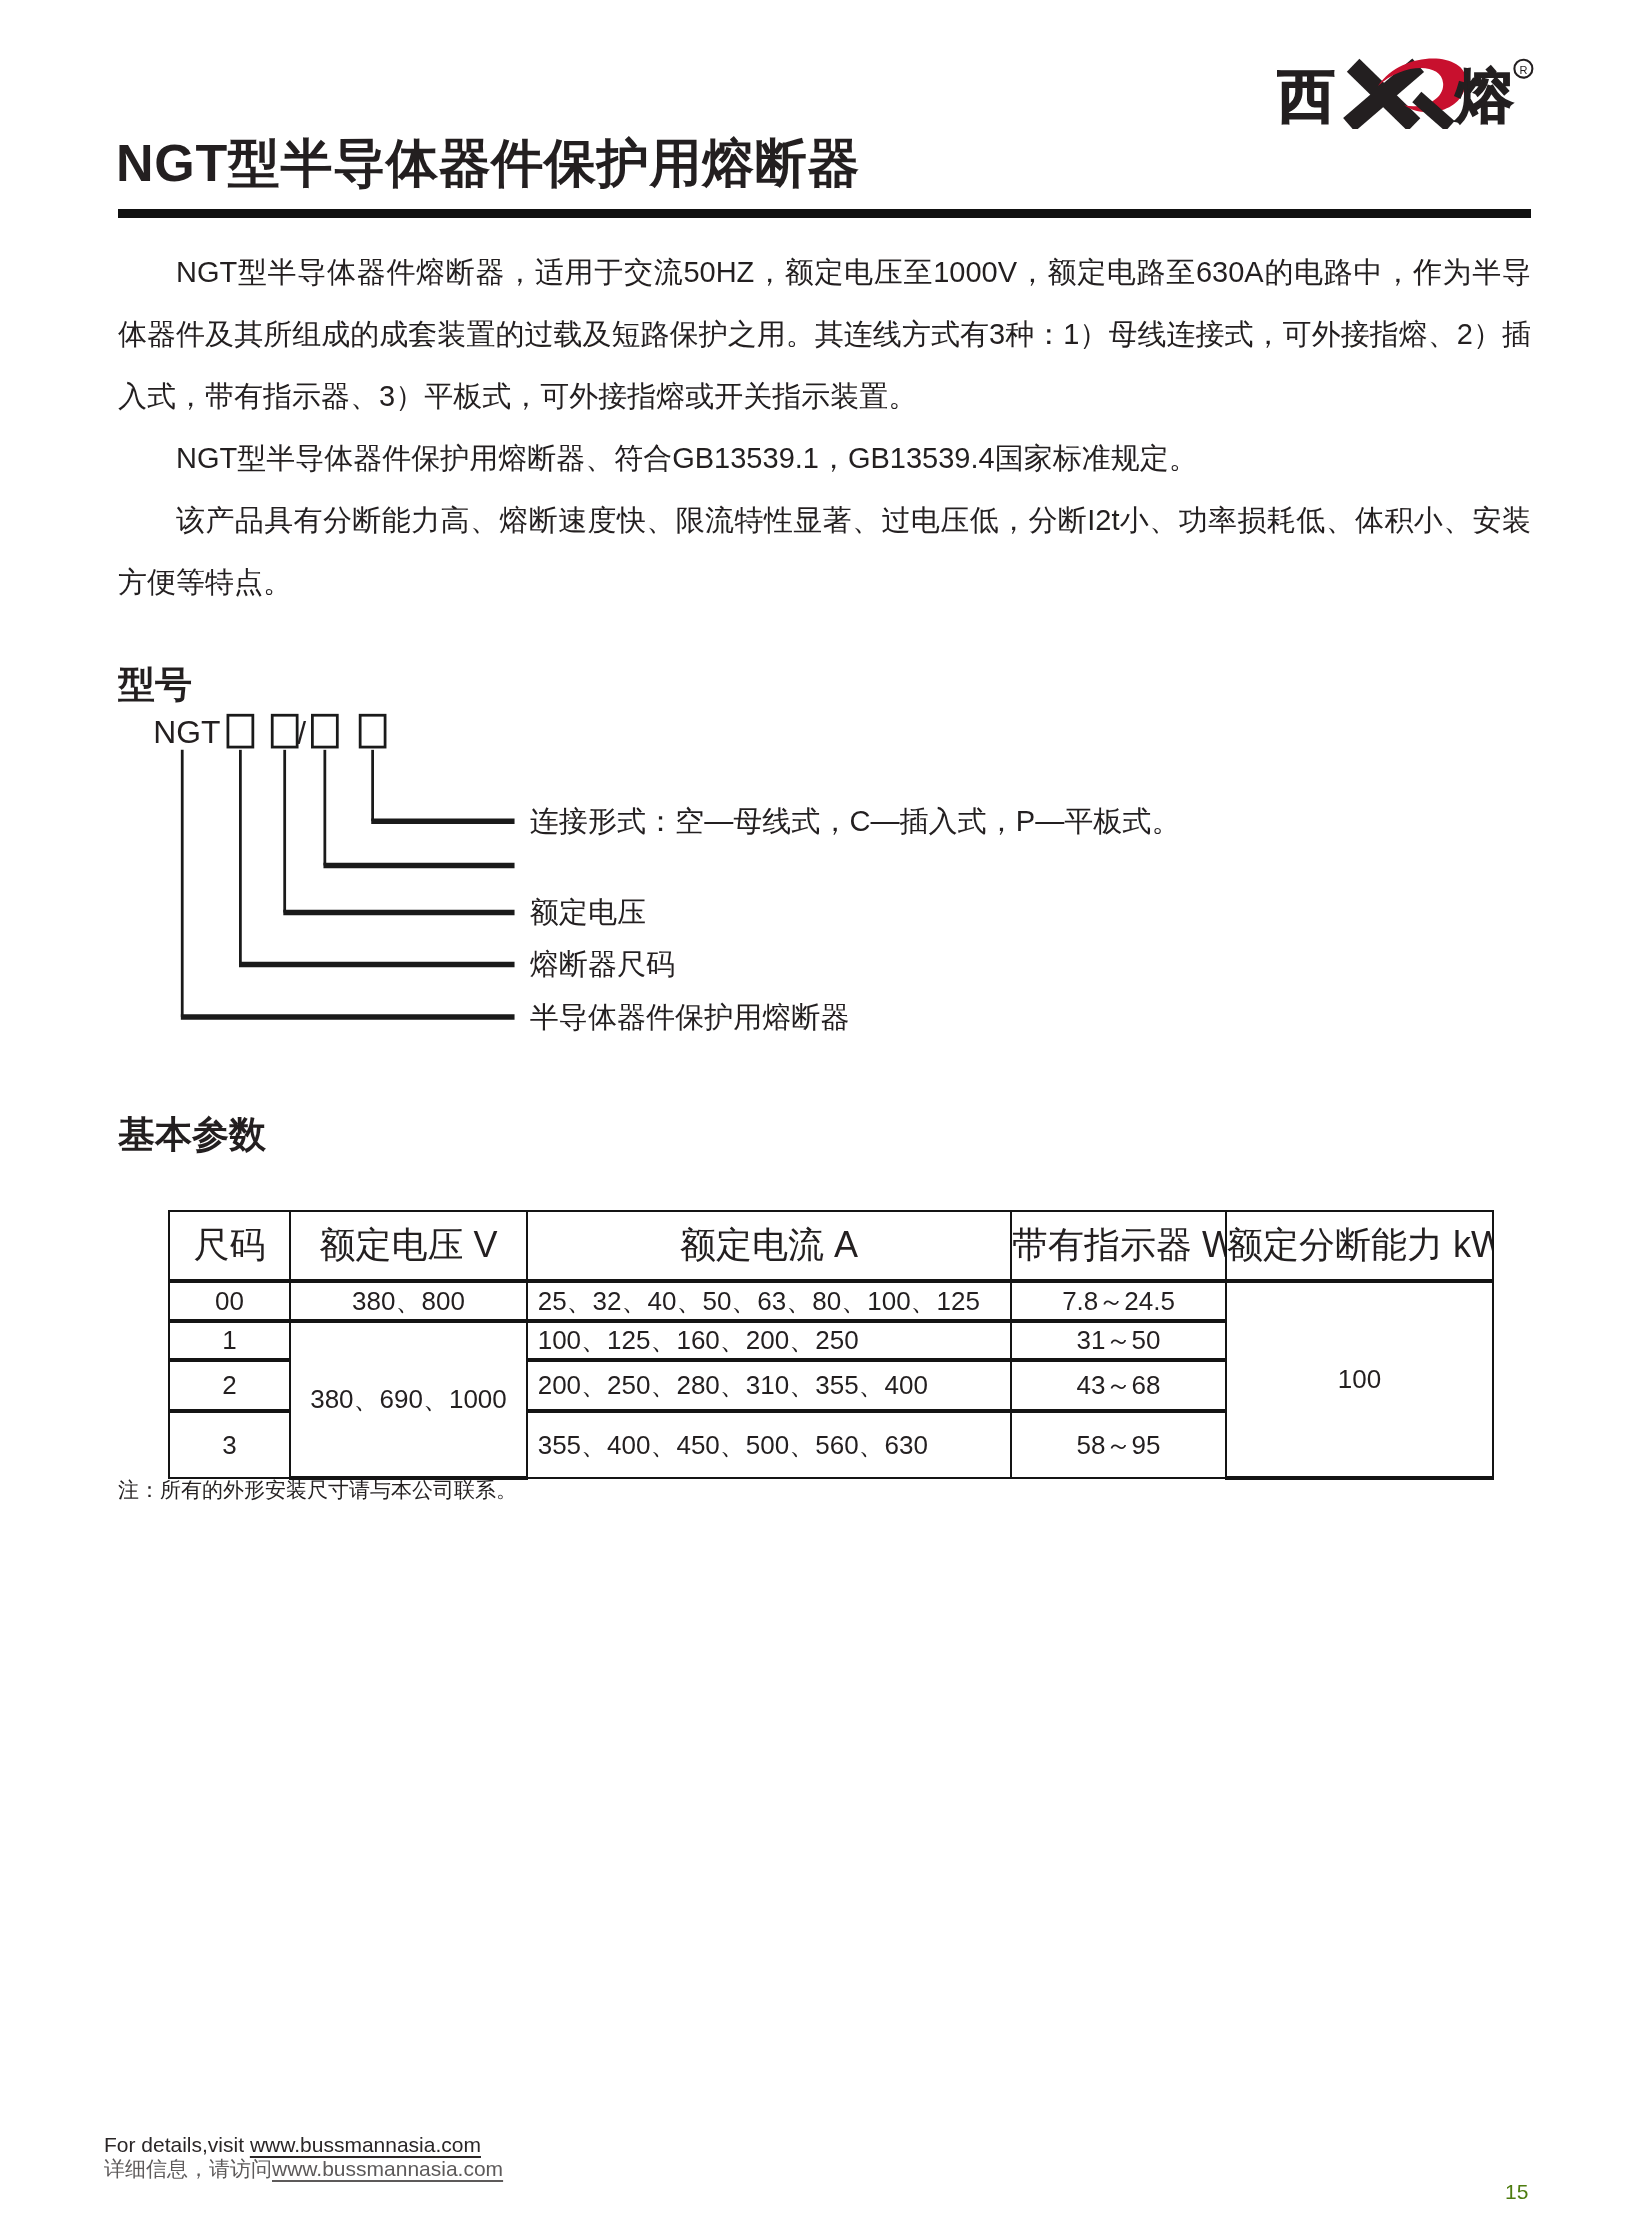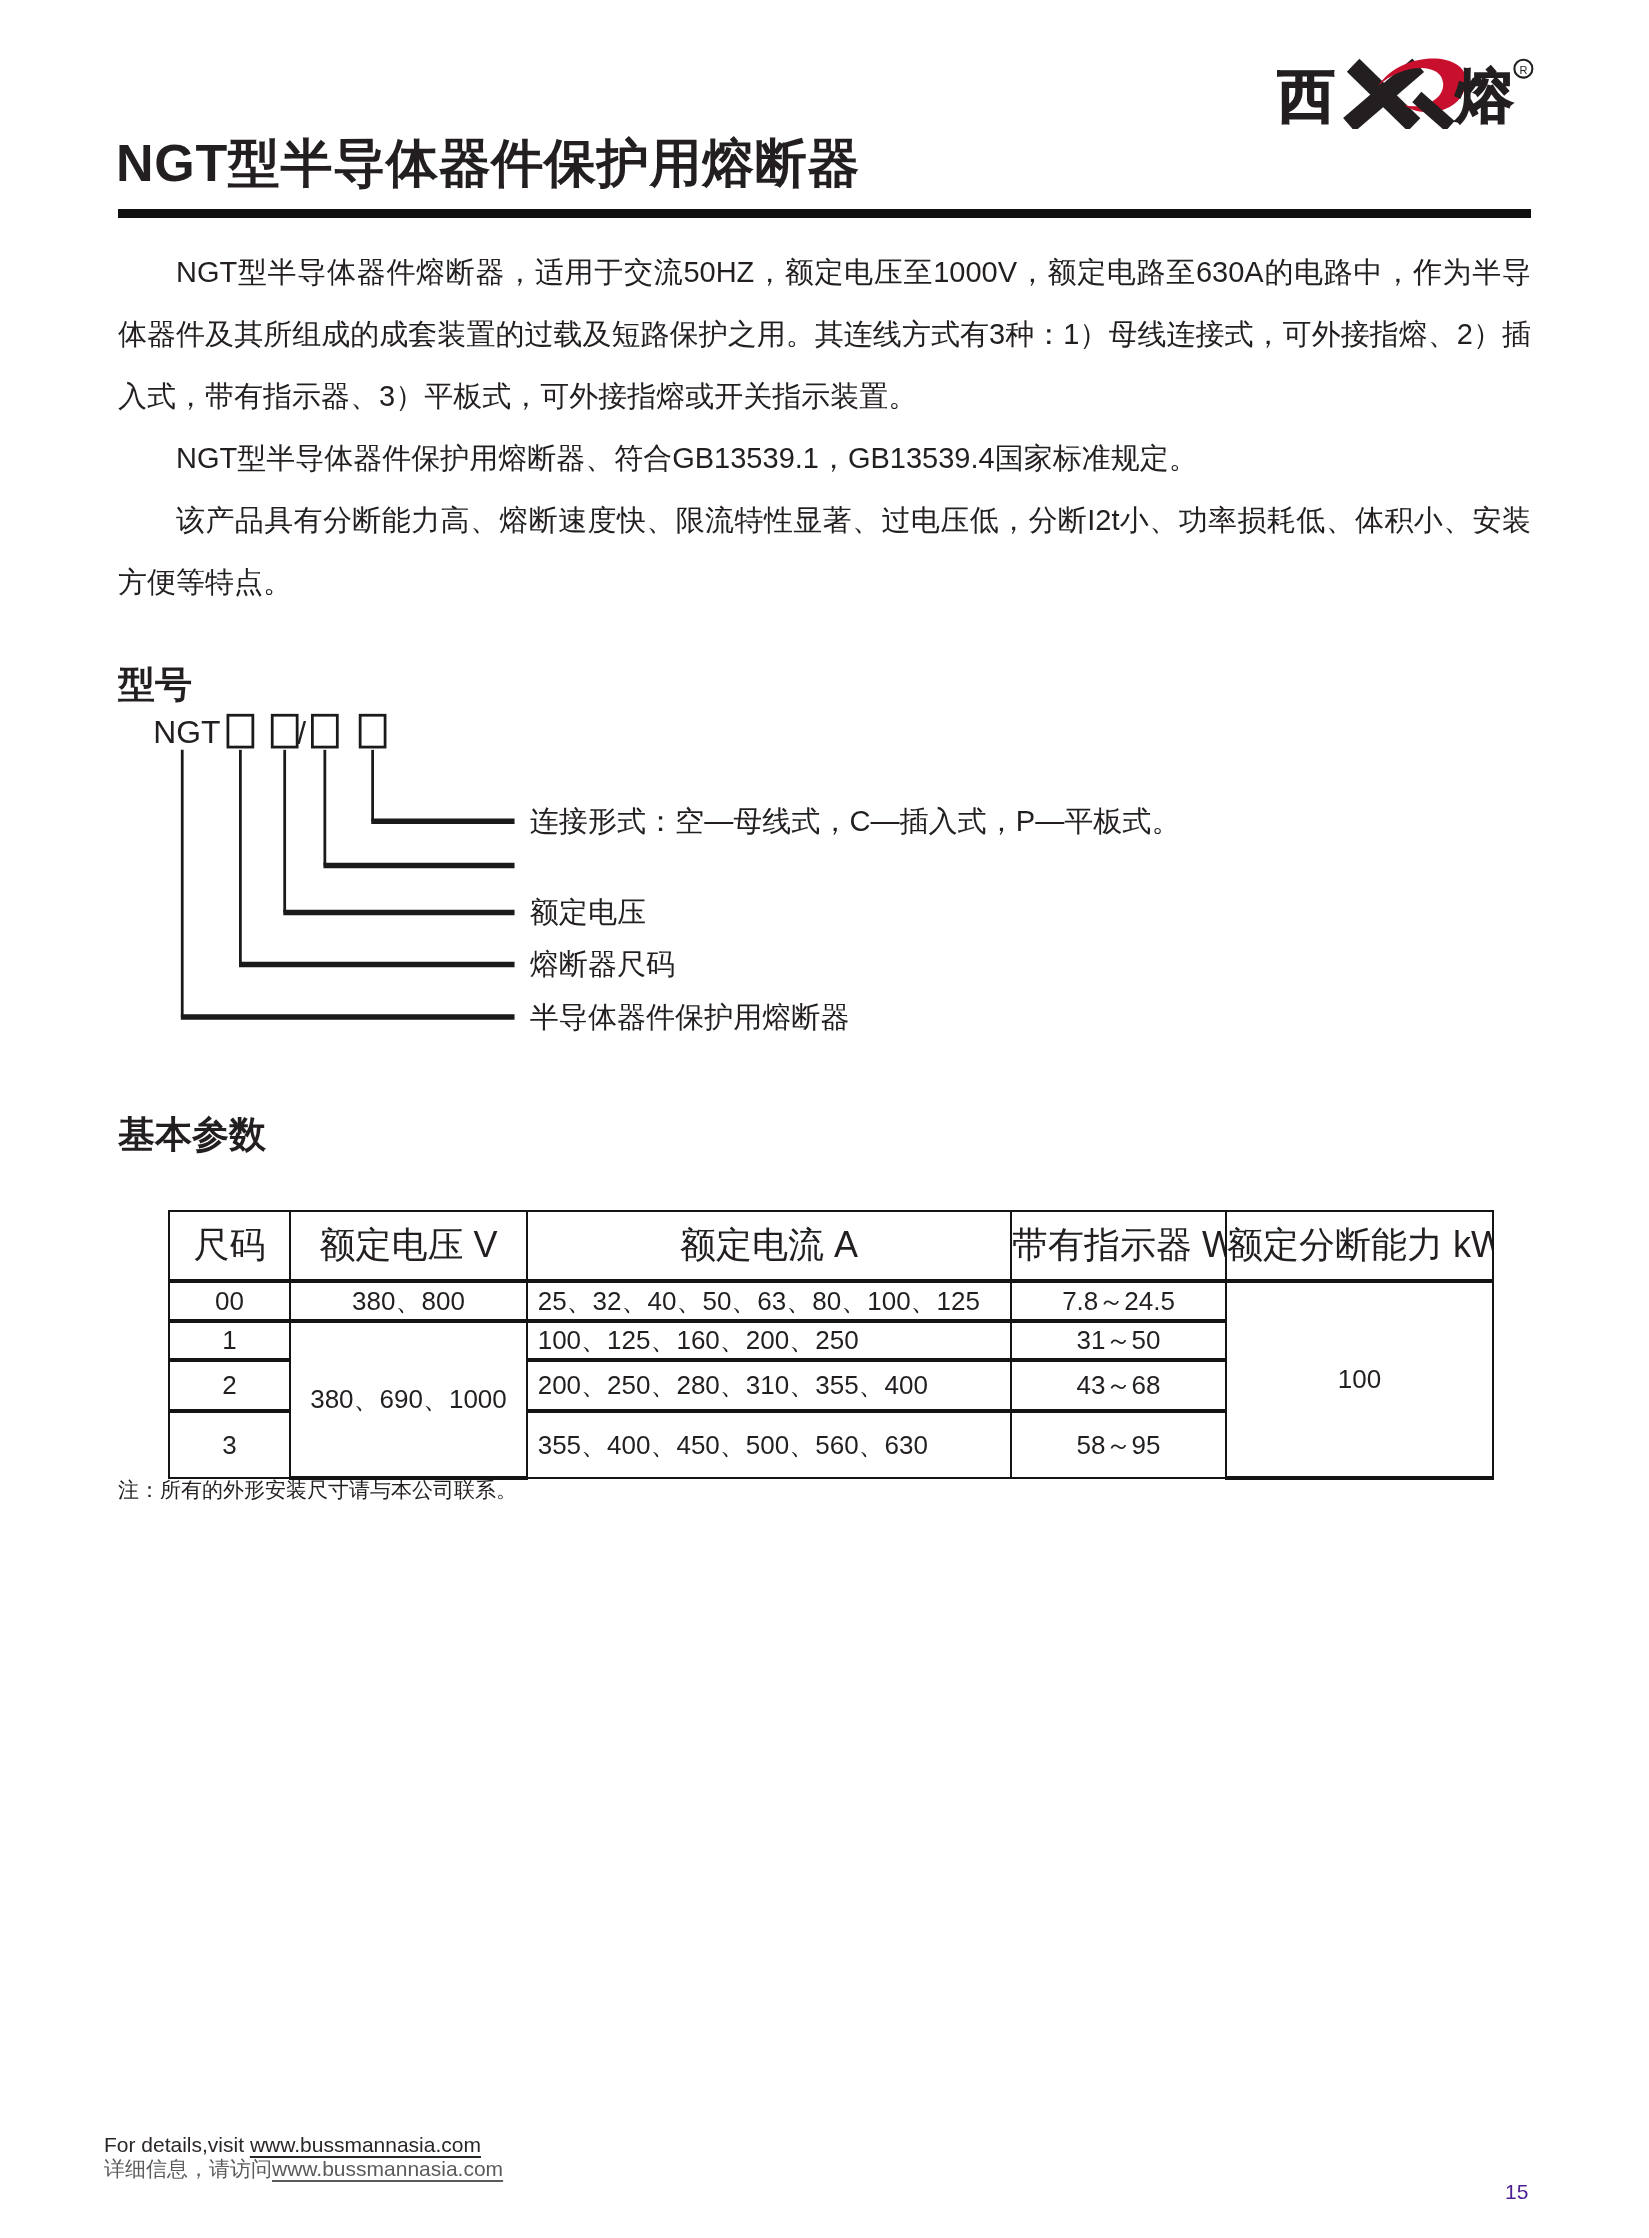--- a/index.html
+++ b/index.html
@@ -46,21 +46,21 @@
   .params-table td.cur{text-align:left;padding-left:9.7px;}
   .params-table tr.rdiv td{border-bottom:4.2px solid #141414;}
   .r00 td{height:36px;} .r1 td{height:29px;} .r2 td{height:47px;} .r3 td{height:64px;}
   
   .note{left:118px;top:1476px;margin:0;font-size:21px;white-space:nowrap;}
   
   .footer{left:104px;top:2133px;font-size:21px;line-height:24px;}
   .footer .l1{color:#2a2627;}
   .footer .l2{color:#5d5a5a;}
   .footer .url{text-decoration:underline;text-underline-offset:3.5px;}
-  .page-num{left:1505px;top:2180px;font-size:21px;color:#4c1d95;}
+  .page-num{left:1505px;top:2180px;font-size:21px;color:#4d7c0f;}
 </style>
 </head>
 <body>
 
 <div class="page">
 
   <svg class="logo-svg" viewBox="0 0 380 108" aria-hidden="true">
     <text x="0" y="90" font-size="84" class="logo-cjk" fill="#231f20" stroke="#231f20" stroke-width="2">西</text>
     <g>
       <line x1="110" y1="16" x2="198" y2="102" stroke="#231f20" stroke-width="26"></line>

